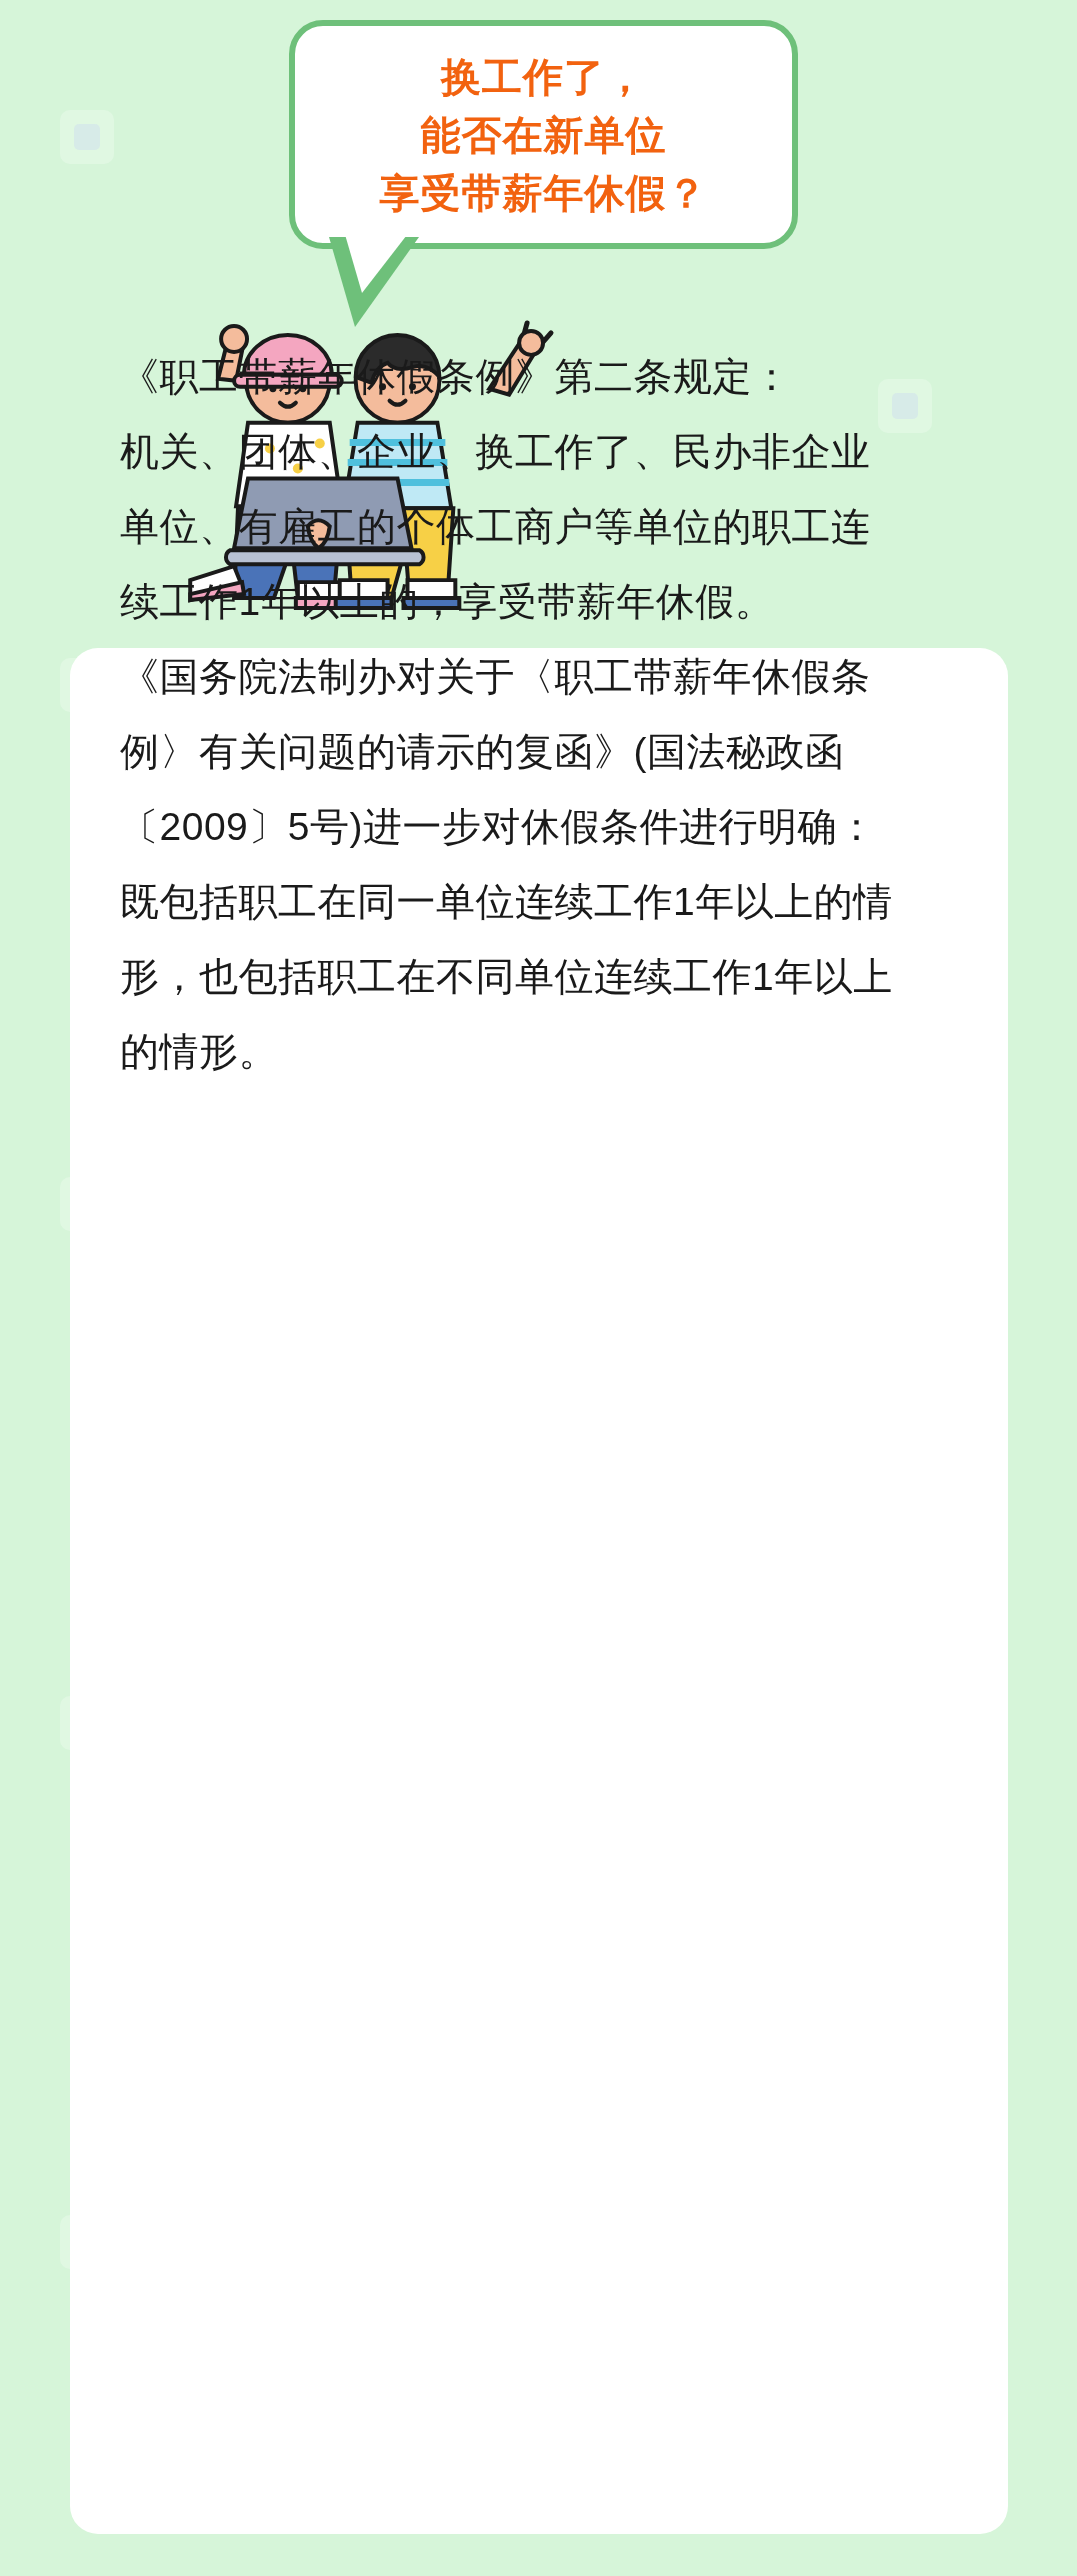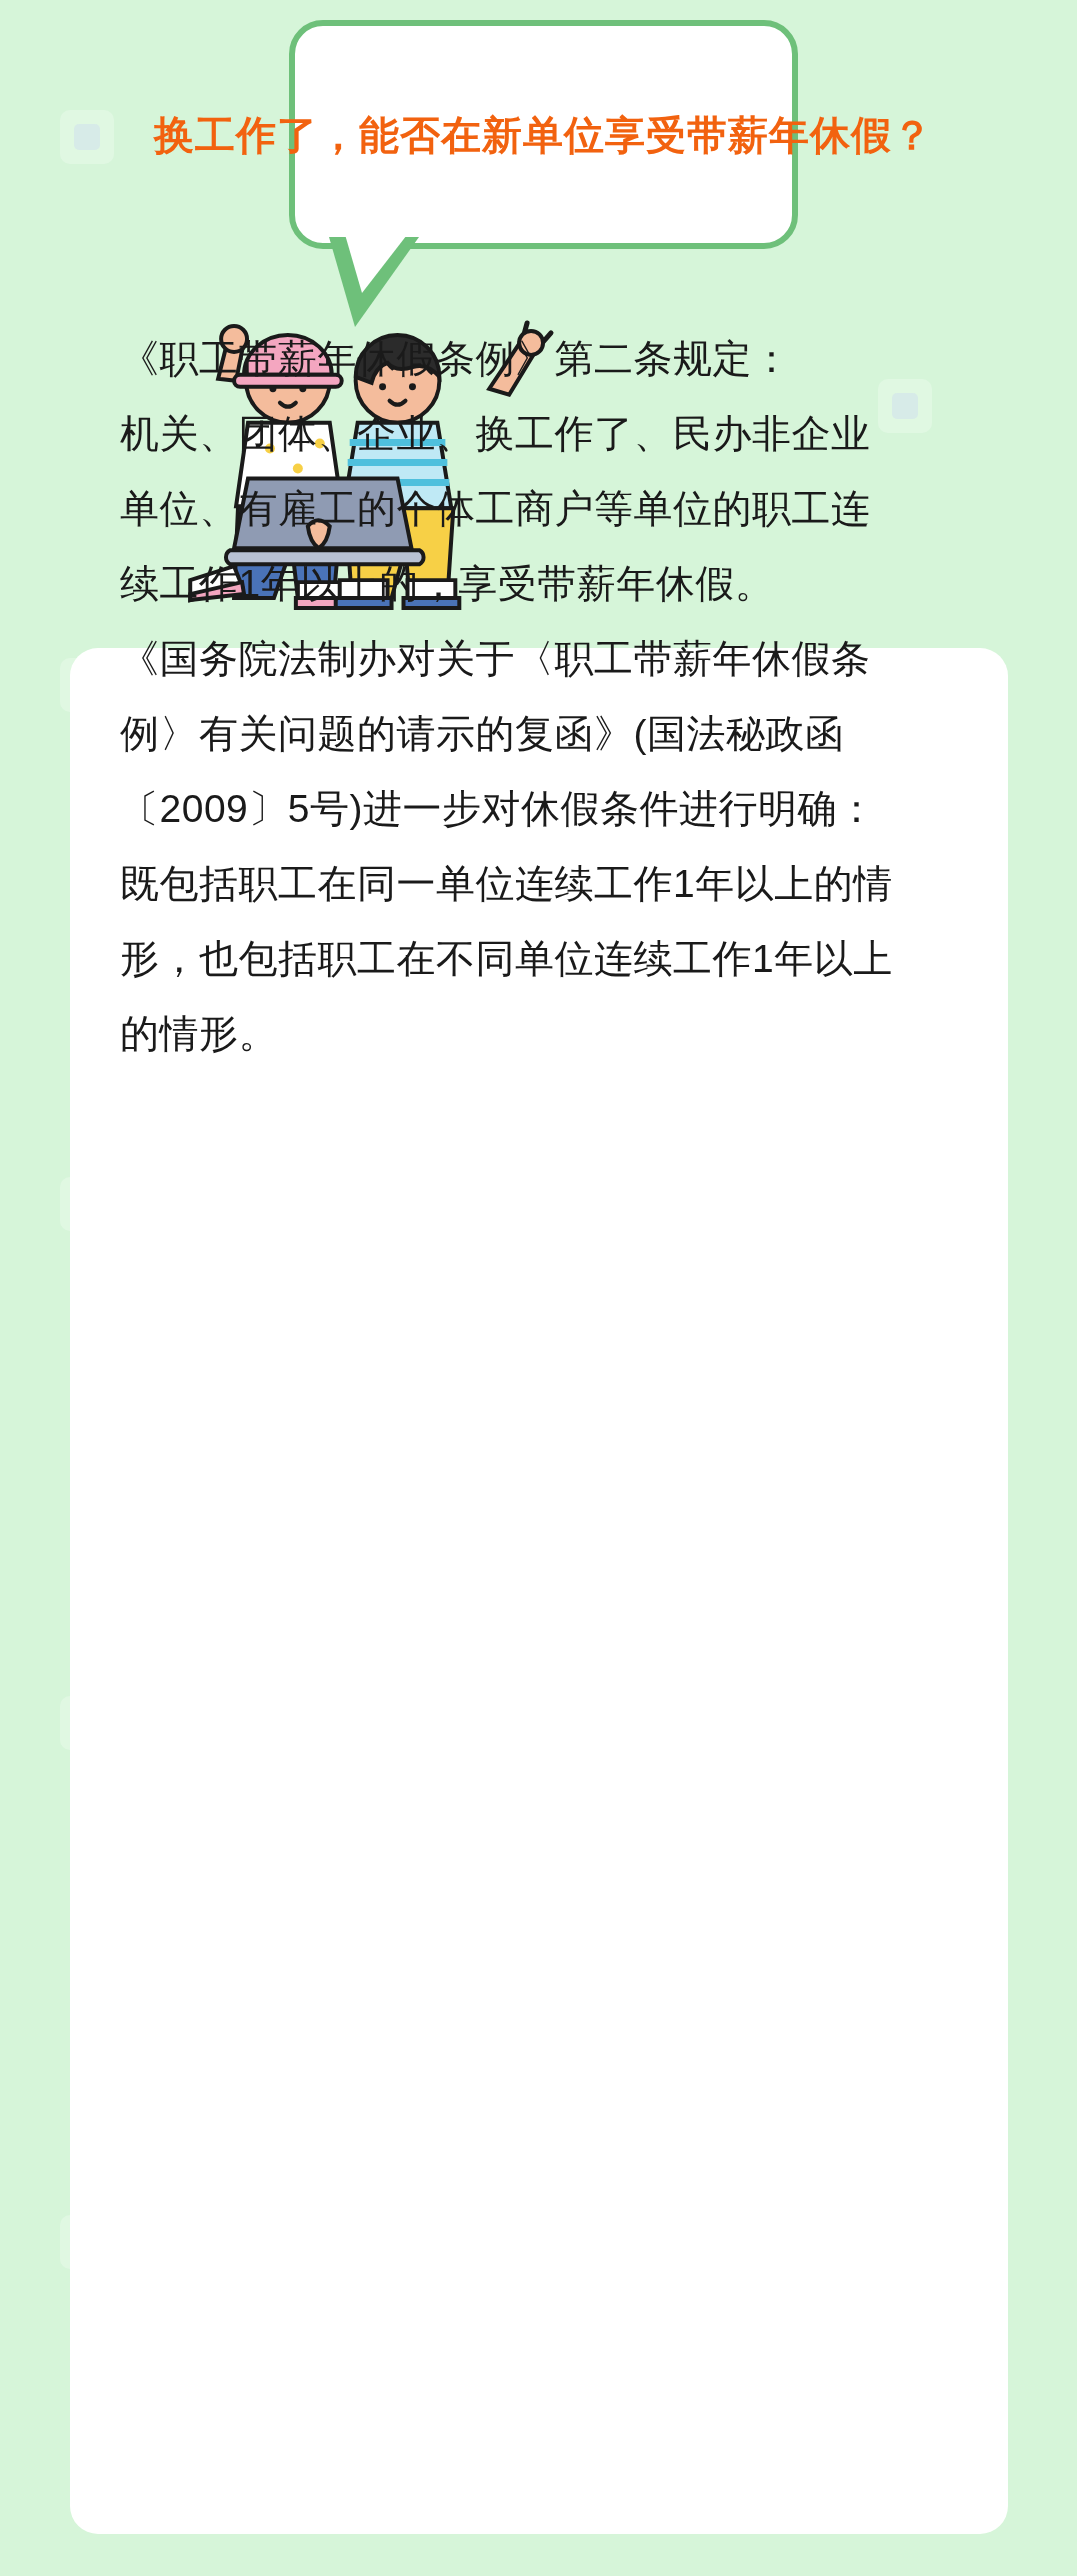--- a/index.html
+++ b/index.html
@@ -38,21 +38,21 @@
     position: absolute;
     left: 289px;
     top: 20px;
     width: 509px;
     height: 229px;
     background: #ffffff;
     border: 6px solid #6ec07a;
     border-radius: 34px;
     box-sizing: border-box;
     display: flex;
-    flex-direction: row;
+    flex-direction: column;
     align-items: center;
     justify-content: center;
   }
   .bubble-line {
     color: #f2620f;
     font-size: 40px;
     font-weight: bold;
     line-height: 58px;
     letter-spacing: 1px;
     white-space: nowrap;
@@ -94,21 +94,21 @@
     top: 648px;
     width: 938px;
     height: 1886px;
     background: #ffffff;
     border-radius: 28px;
   }
 
   .body-text {
     position: absolute;
     left: 120px;
-    top: 321px;
+    top: 339px;
     width: 788px;
     font-size: 39px;
     line-height: 75px;
     color: #1a1a1a;
     letter-spacing: 0.5px;
   }
   .body-text p {
     margin: 0;
     text-indent: 0;
   }

